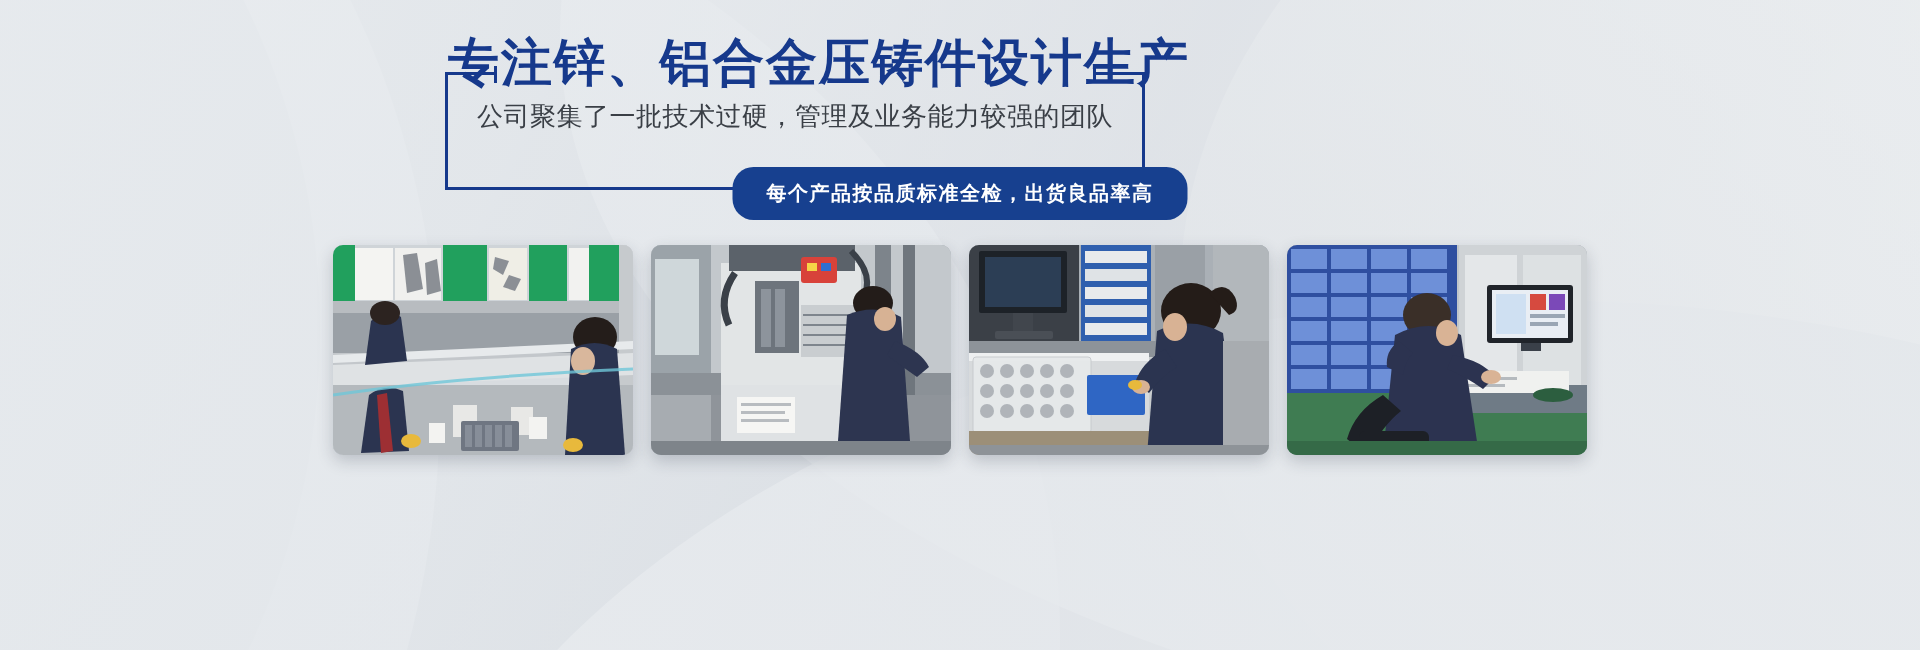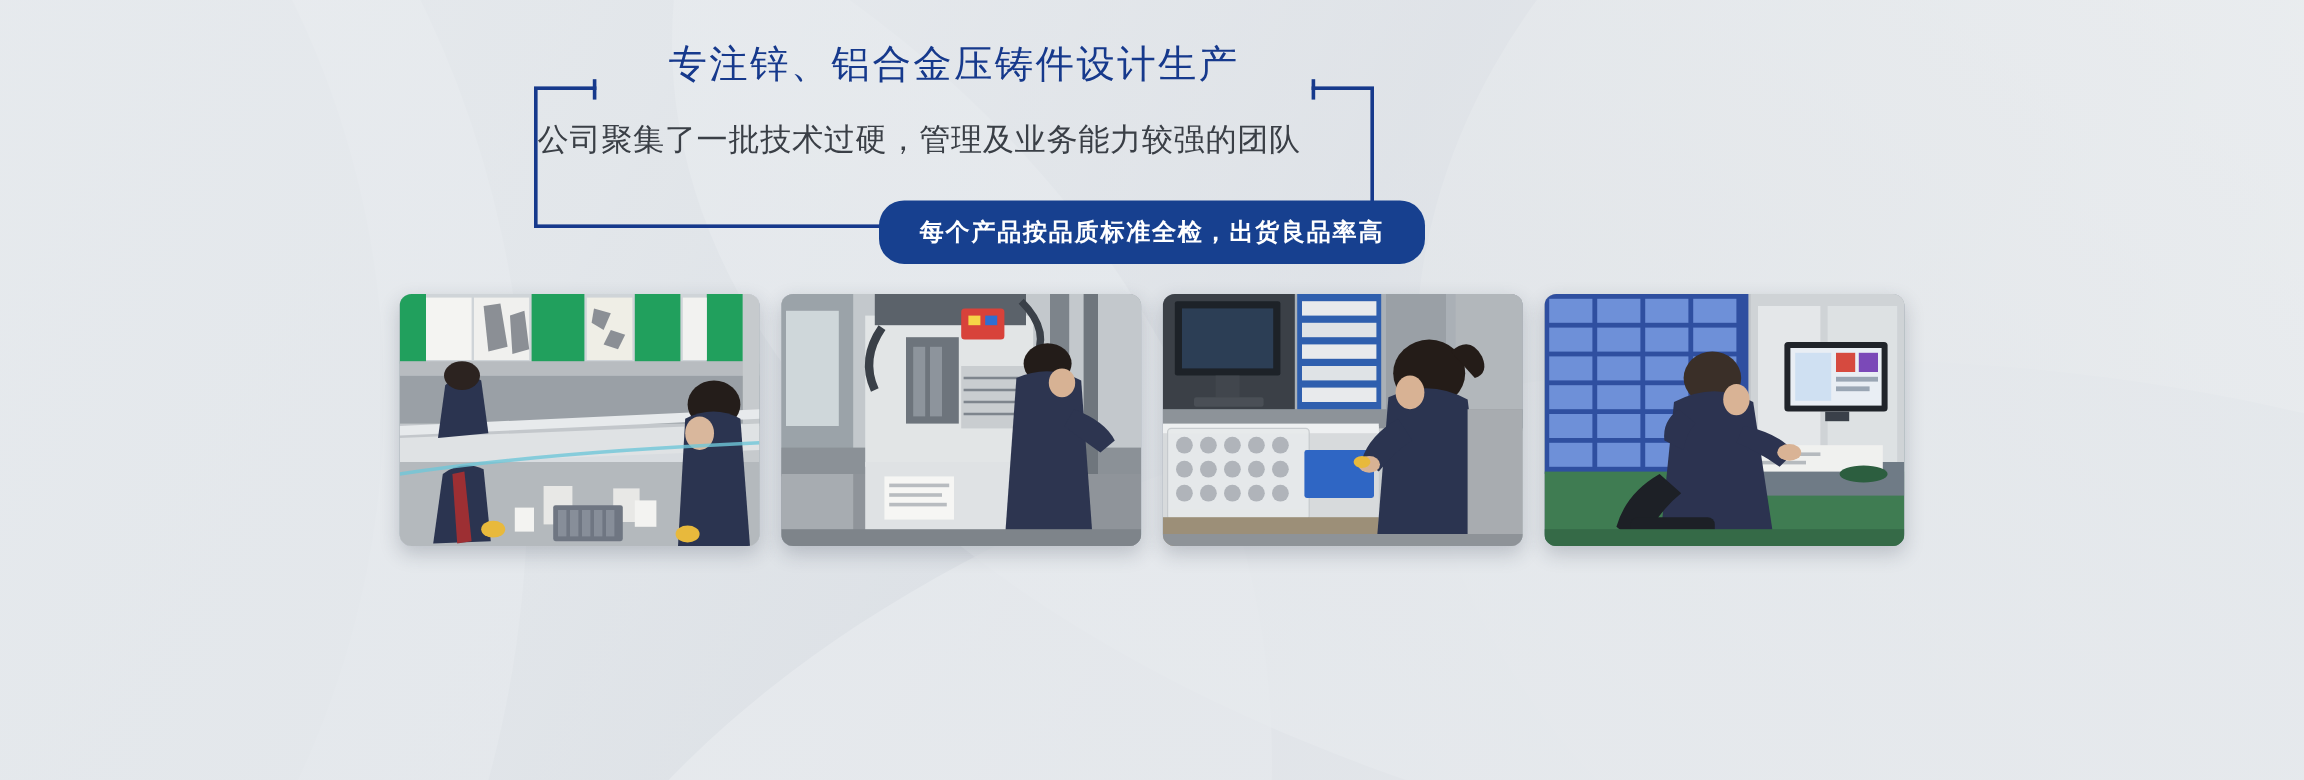--- a/index.html
+++ b/index.html
@@ -108,33 +108,33 @@
     width: 3px;
     height: 17px;
     background: #16398c;
   }
 
   .headline {
     position: absolute;
     left: 0; right: 0;
     top: -38px;
     text-align: center;
-    font-size: 32px;
-    font-weight: 400;
+    font-size: 51px;
+    font-weight: 700;
     letter-spacing: 2px;
     color: #16398c;
     white-space: nowrap;
     line-height: 1;
   }
 
   .subheadline {
     position: absolute;
     left: 0; right: 0;
     top: 28px;
-    text-align: left;
+    text-align: center;
     font-size: 26px;
     font-weight: 400;
     letter-spacing: .5px;
     color: #3a3f46;
     white-space: nowrap;
     line-height: 1;
   }
 
   
   .pill {

